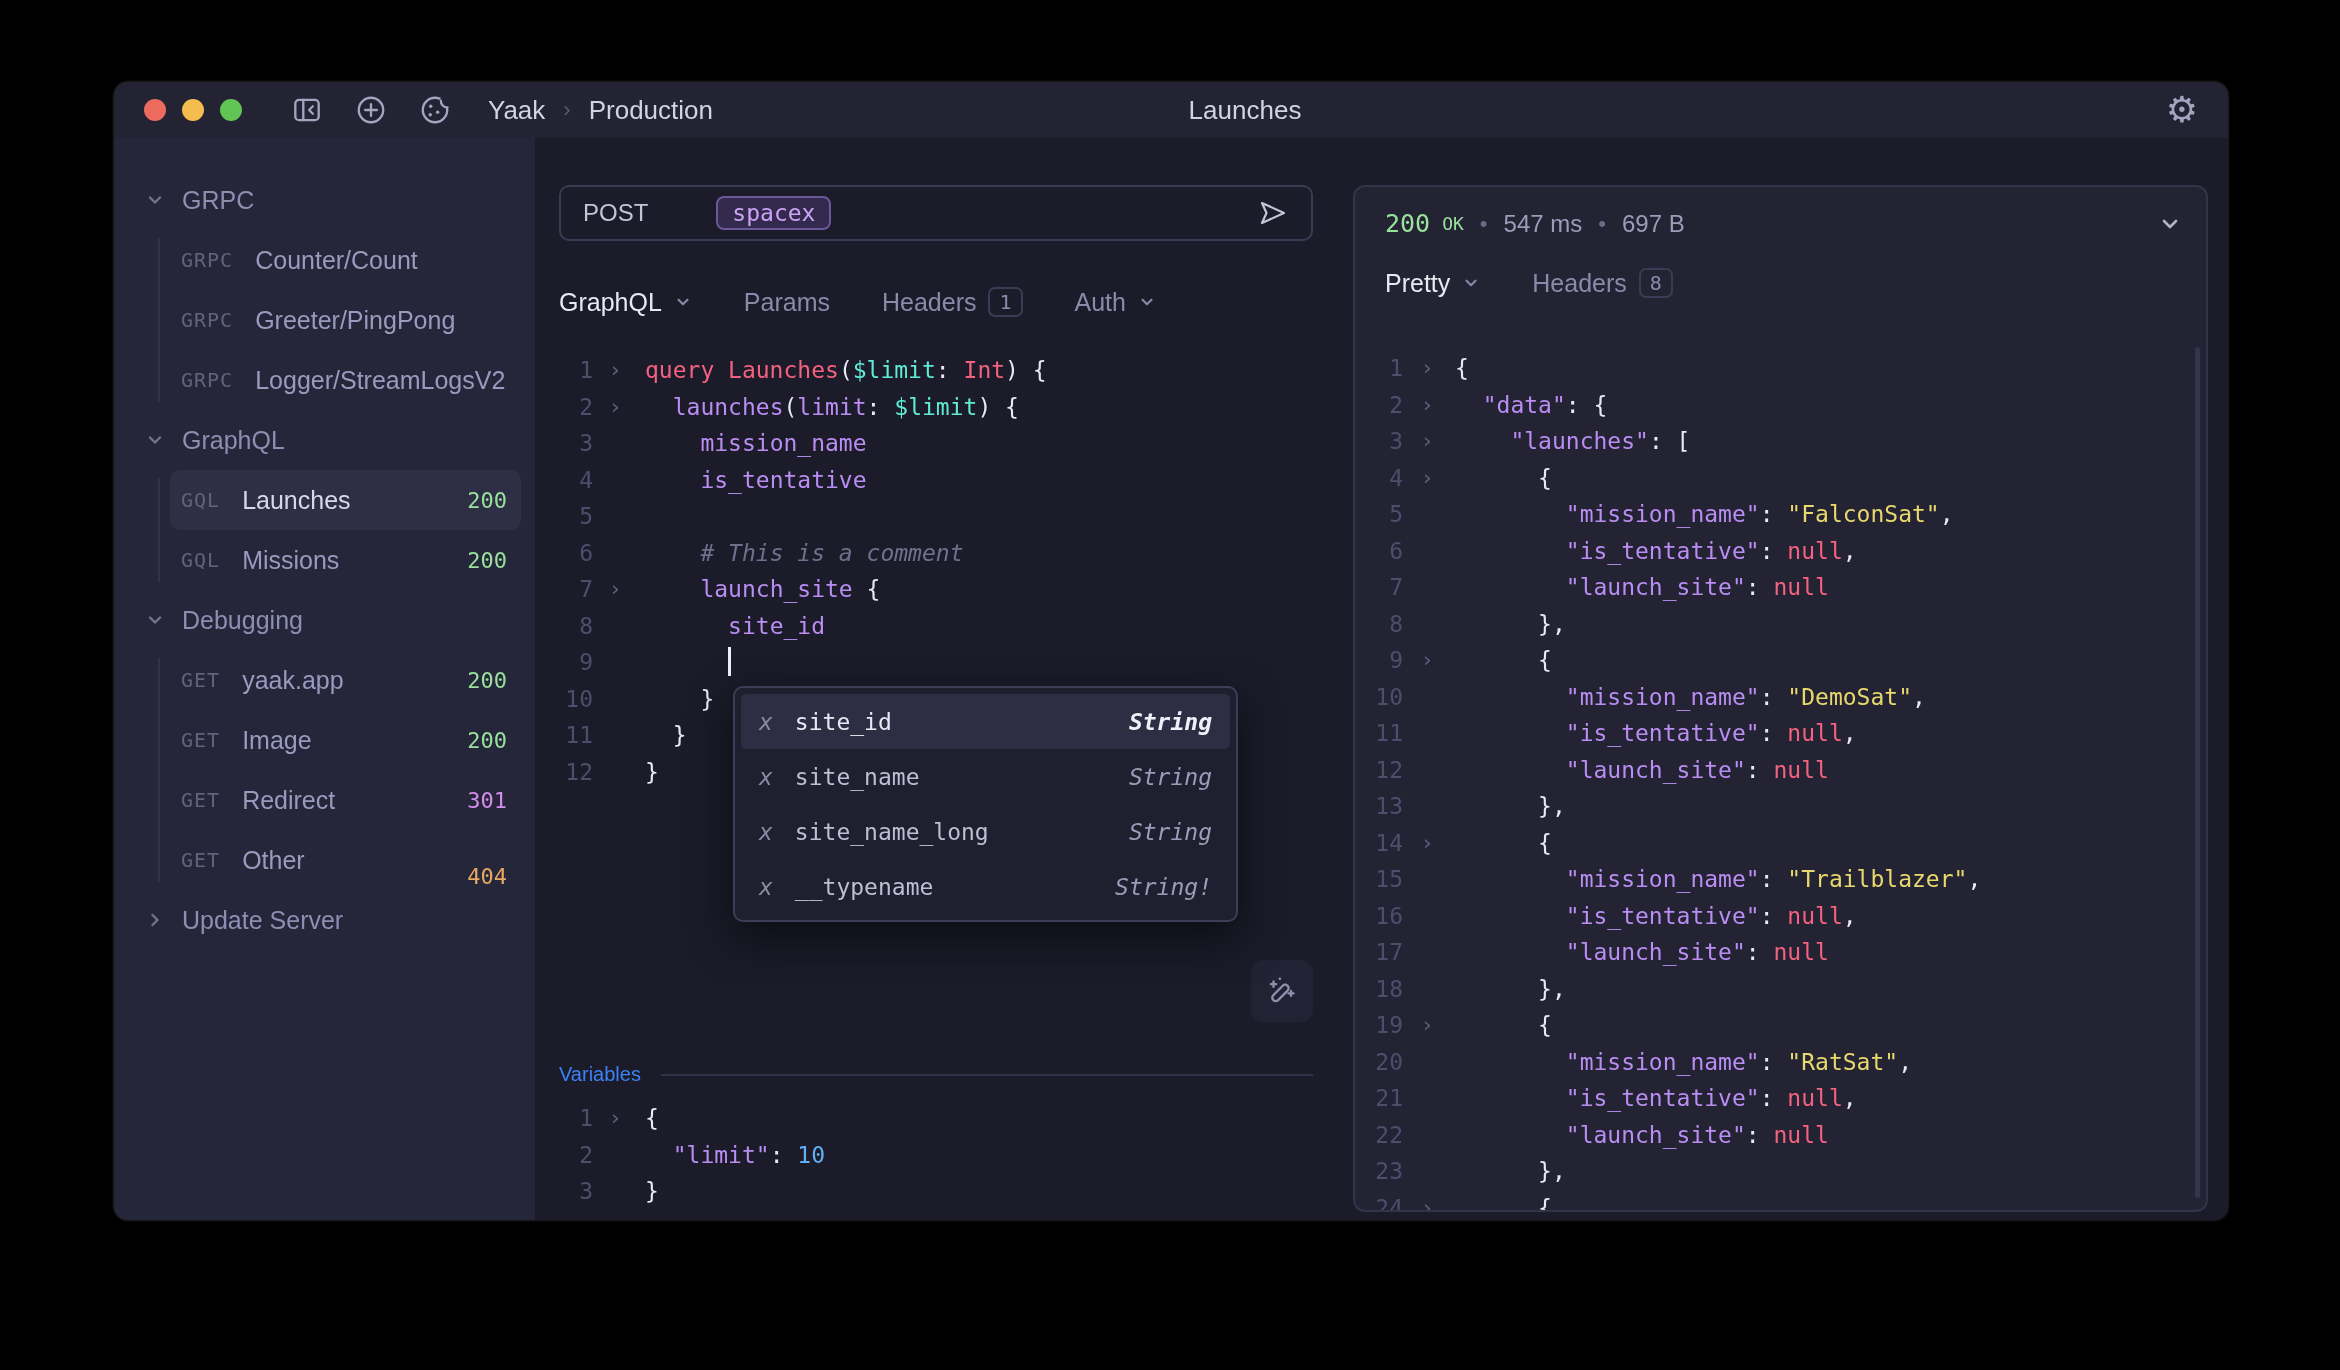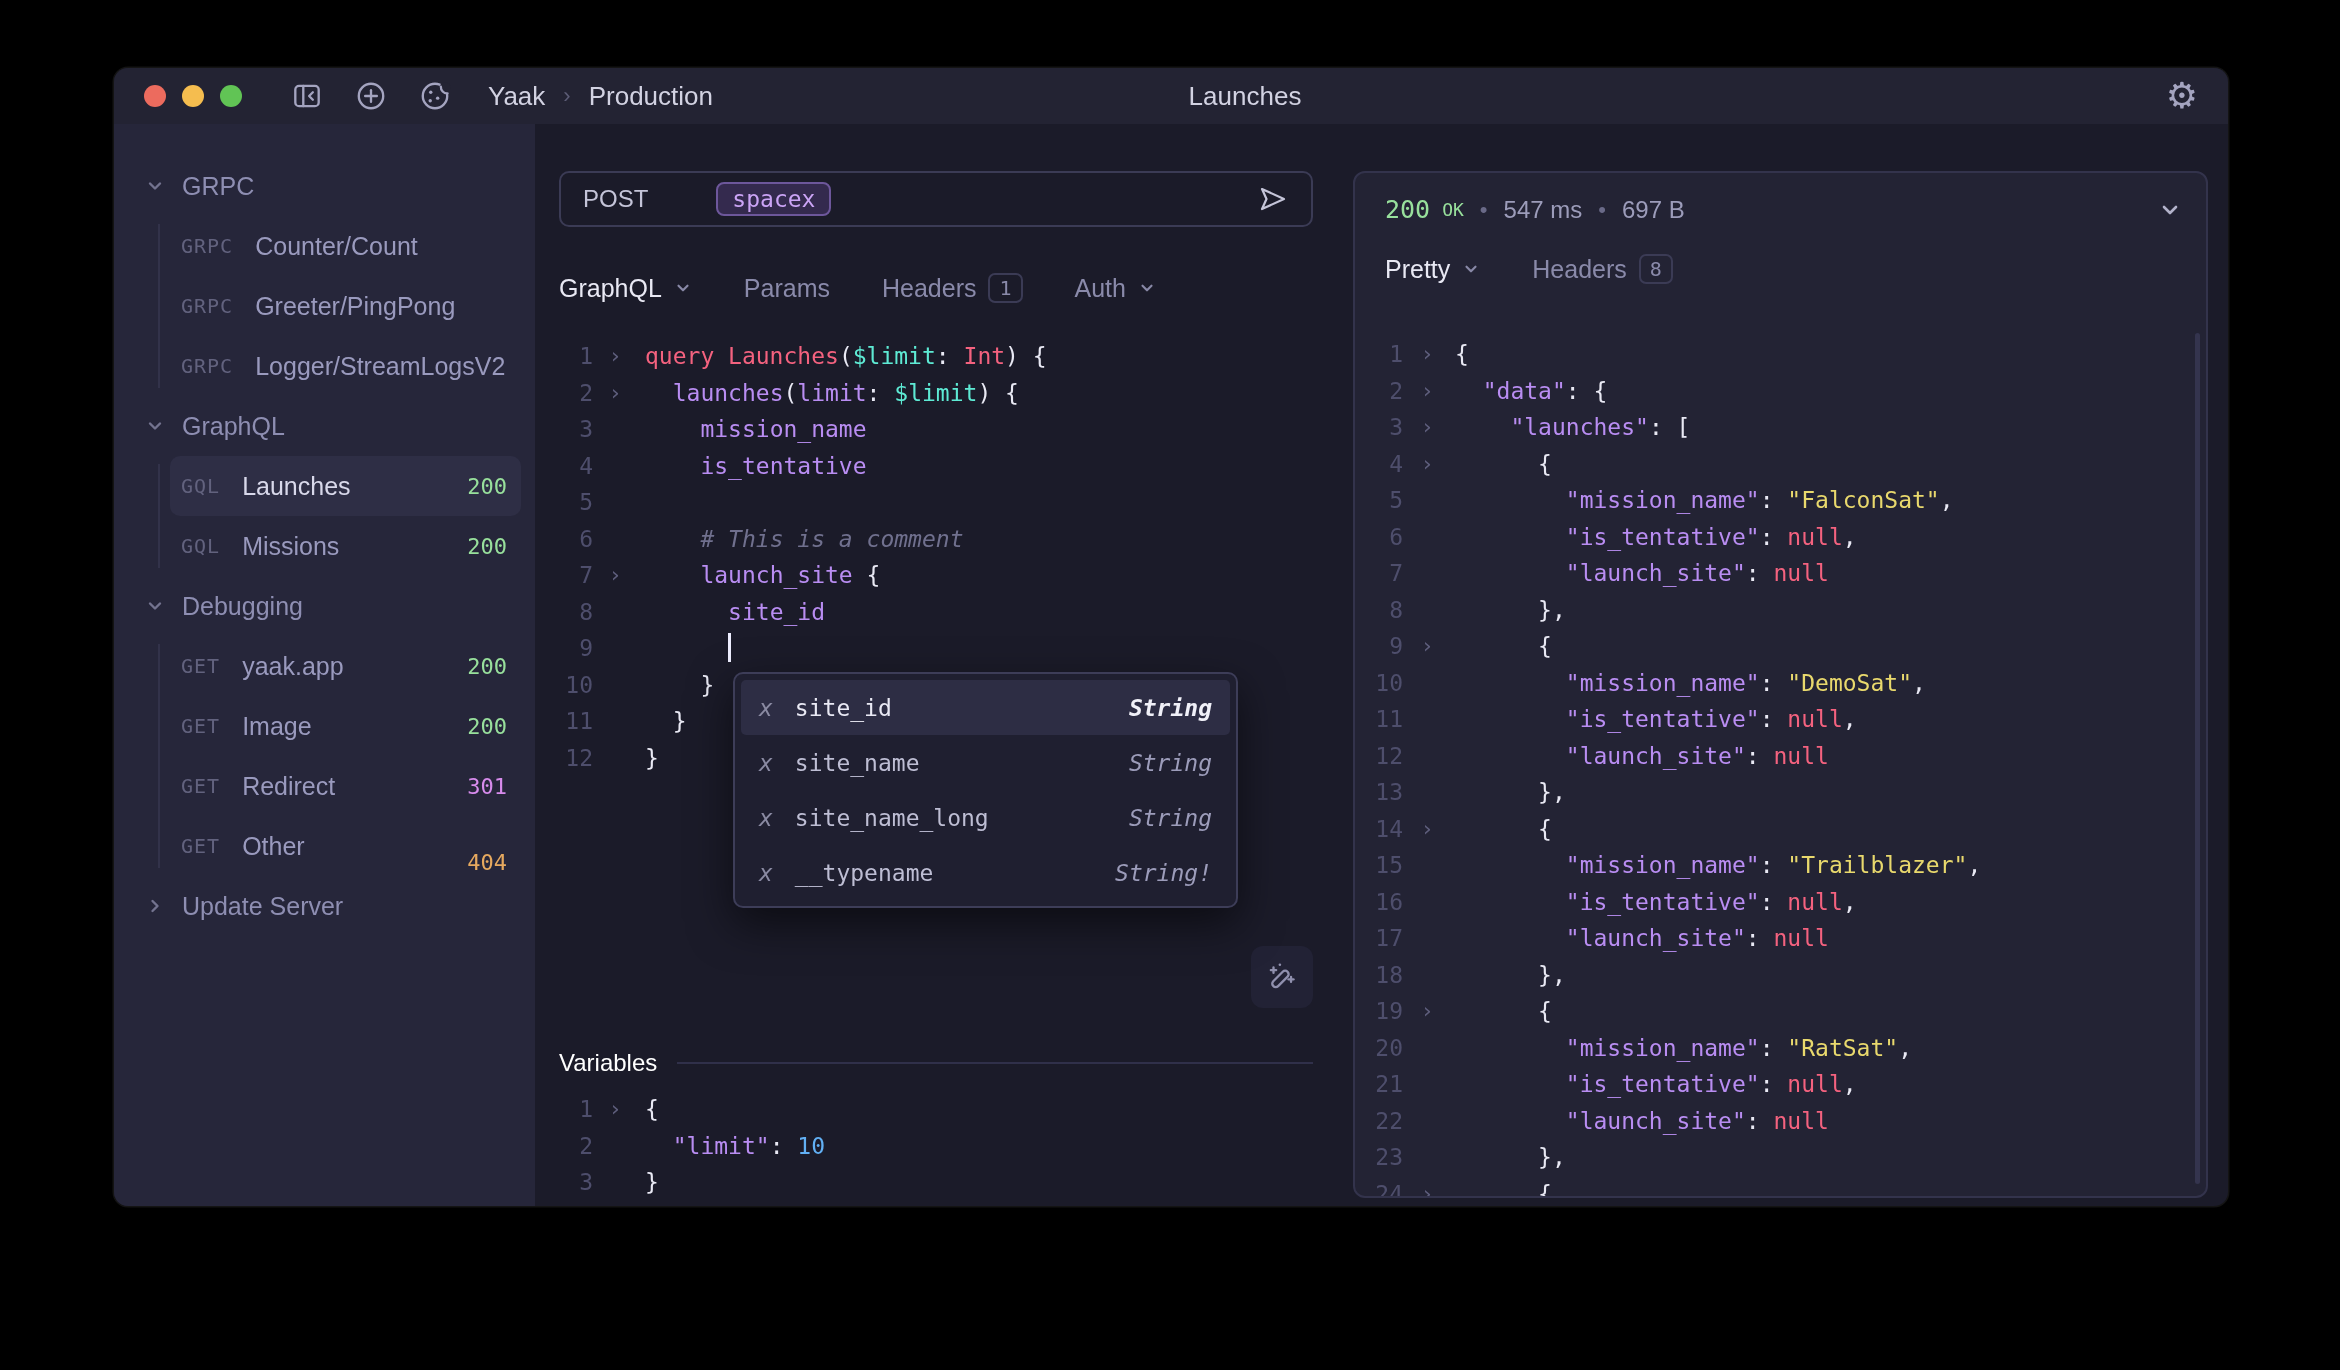--- a/index.html
+++ b/index.html
@@ -1,18 +1,18 @@
 <!DOCTYPE html>
 <html><head>
 <meta charset="utf-8">
 <style>
   * { margin:0; padding:0; box-sizing:border-box; }
   html,body { width:2340px; height:1370px; background:#000; font-family:"Liberation Sans",sans-serif; overflow:hidden; }
 
-  .window { position:absolute; left:114px; top:68px; width:2114px; height:1138px;
+  .window { position:absolute; left:114px; top:82px; width:2114px; height:1138px;
     background:#1b1b29; border-radius:14px; overflow:hidden;
     box-shadow:0 0 0 1.5px rgba(255,255,255,.08), 0 40px 100px rgba(0,0,0,.75); }
 
   
   .titlebar { height:56px; background:#232333; display:flex; align-items:center; padding:0 30px; position:relative; }
   .lights { display:flex; gap:16px; margin-right:48px; }
   .light { width:22px; height:22px; border-radius:50%; }
   .tb-icons { display:flex; align-items:center; gap:30px; margin-right:36px; color:#a4a4c0; }
   .tb-icon { width:34px; height:34px; display:flex; align-items:center; justify-content:center; }
   .breadcrumb { display:flex; align-items:center; font-size:26px; color:#d2d2e2; }
@@ -65,21 +65,21 @@
   .autocomplete { position:absolute; left:198px; top:548px; width:505px; background:#1f1f30; border:2px solid #3d3d58; border-radius:10px; padding:6px; box-shadow:0 16px 44px rgba(0,0,0,.55); z-index:5; }
   .ac-item { height:55px; display:flex; align-items:center; padding:0 18px; font-family:"DejaVu Sans Mono",monospace; font-size:23px; color:#bebed4; border-radius:5px; }
   .ac-item.selected { background:#2d2d44; color:#e9e9f4; }
   .ac-x { font-style:italic; color:#8a8aa2; margin-right:22px; }
   .ac-type { margin-left:auto; font-style:italic; color:#9c9cba; }
   .ac-item.selected .ac-type { color:#f0f0f8; font-weight:bold; }
 
   .wand-btn { position:absolute; right:40px; top:822px; width:62px; height:62px; border-radius:12px; background:#222235; display:flex; align-items:center; justify-content:center; color:#9090ae; }
 
   .variables-row { display:flex; align-items:center; margin-top:273px; gap:20px; }
-  .variables-label { color:#ffffff; font-size:24px; }
+  .variables-label { color:#3b82f6; font-size:20px; }
   .variables-rule { flex:1; height:2px; background:#30304a; }
   .vars-editor { margin-top:14px; }
 
   
   .response-card { flex:1; margin:47px 20px 8px 0; background:#232334; border:2px solid #33334c; border-radius:12px; display:flex; flex-direction:column; overflow:hidden; position:relative; }
   .resp-header { display:flex; align-items:center; padding:22px 24px 0 30px; }
   .resp-code { font-family:"DejaVu Sans Mono",monospace; font-size:25px; color:#98e09c; }
   .resp-ok { font-family:"DejaVu Sans Mono",monospace; font-size:18px; color:#98e09c; margin-left:12px; }
   .resp-dot { color:#6a6a88; font-size:22px; margin:0 16px; }
   .resp-meta { font-size:24px; color:#9c9cba; }

